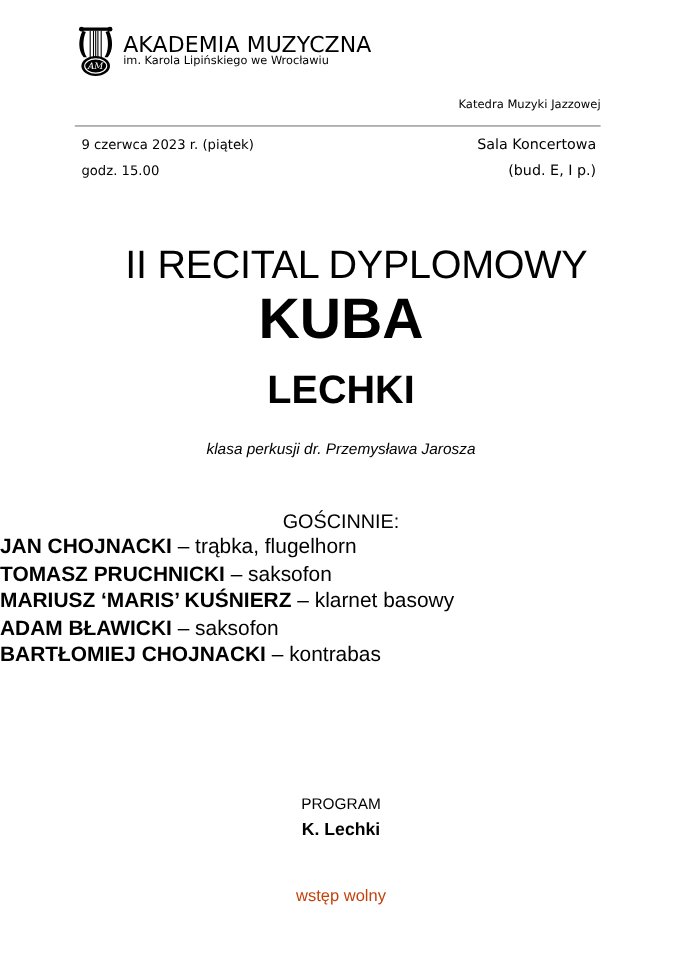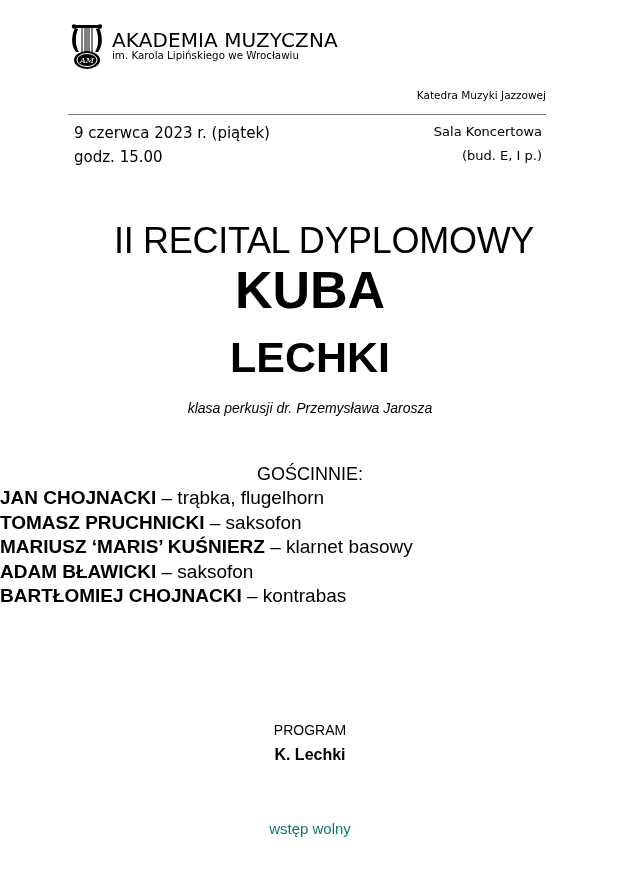--- a/index.html
+++ b/index.html
@@ -43,21 +43,21 @@
       text-align: right;
     }
     .divider {
       left: 68px; top: 114px;
       width: 478px; height: 1px;
       background: #7a7a7a;
     }
     .date, .time {
       left: 74px;
       font-family: "DejaVu Sans", sans-serif;
-      font-size: 15px;
+      font-size: 12px;
       white-space: nowrap;
     }
     .date { top: 124px; }
     .time { top: 148px; }
     .venue, .building {
       right: 78px;
       font-family: "DejaVu Sans", sans-serif;
       font-size: 13px;
       white-space: nowrap;
       text-align: right;
@@ -78,21 +78,21 @@
       letter-spacing: -0.3px;
     }
     .name-first {
       top: 264px;
       font-size: 52px;
       font-weight: bold;
       line-height: 1;
     }
     .name-last {
       top: 336px;
-      font-size: 43px;
+      font-size: 36px;
       font-weight: bold;
       line-height: 1;
     }
     .teacher {
       left: 0; top: 400px;
       font-size: 14px;
       font-style: italic;
     }
 
     
@@ -181,13 +181,13 @@
     <span class="g-name">ADAM BŁAWICKI</span><span> – saksofon</span>
   </div>
   <div class="guest">
     <span class="g-name">BARTŁOMIEJ CHOJNACKI</span><span> – kontrabas</span>
   </div>
 </div>
 
 <div class="abs center-line program-label">PROGRAM</div>
 <div class="abs center-line program-composer">K. Lechki</div>
 
-<div class="abs center-line admission" id="admission" style="color: #0f766e; margin-top: 14px;">wstęp wolny</div>
+<div class="abs center-line admission" id="admission" style="color: #c2410c;">wstęp wolny</div>
 
 </body></html>

